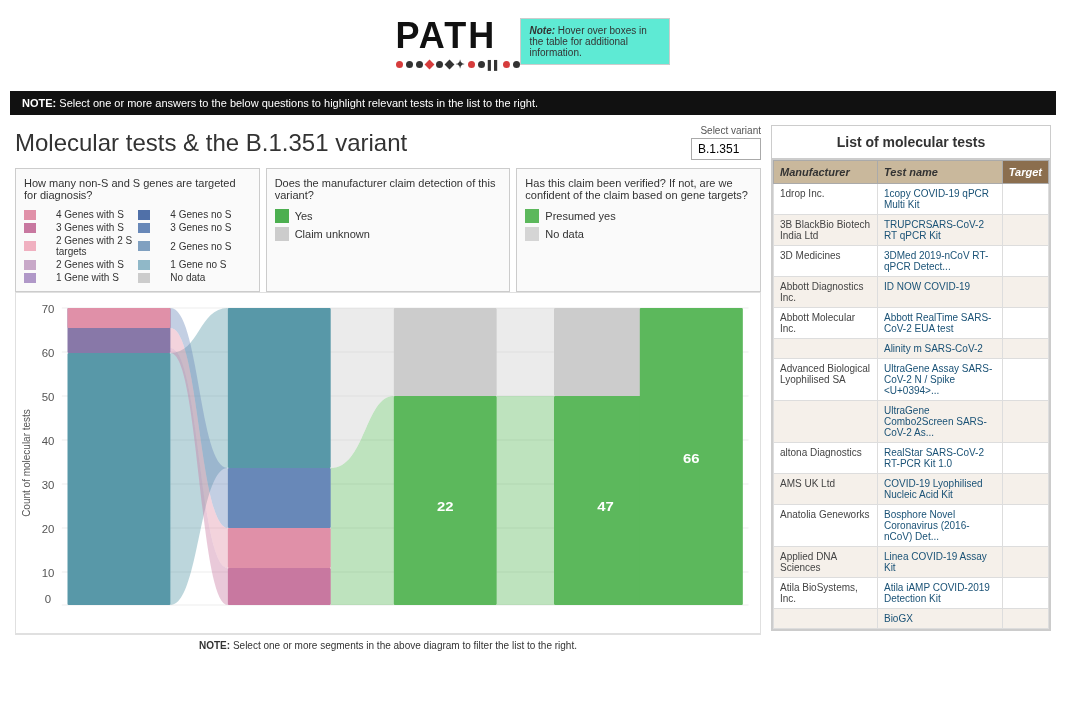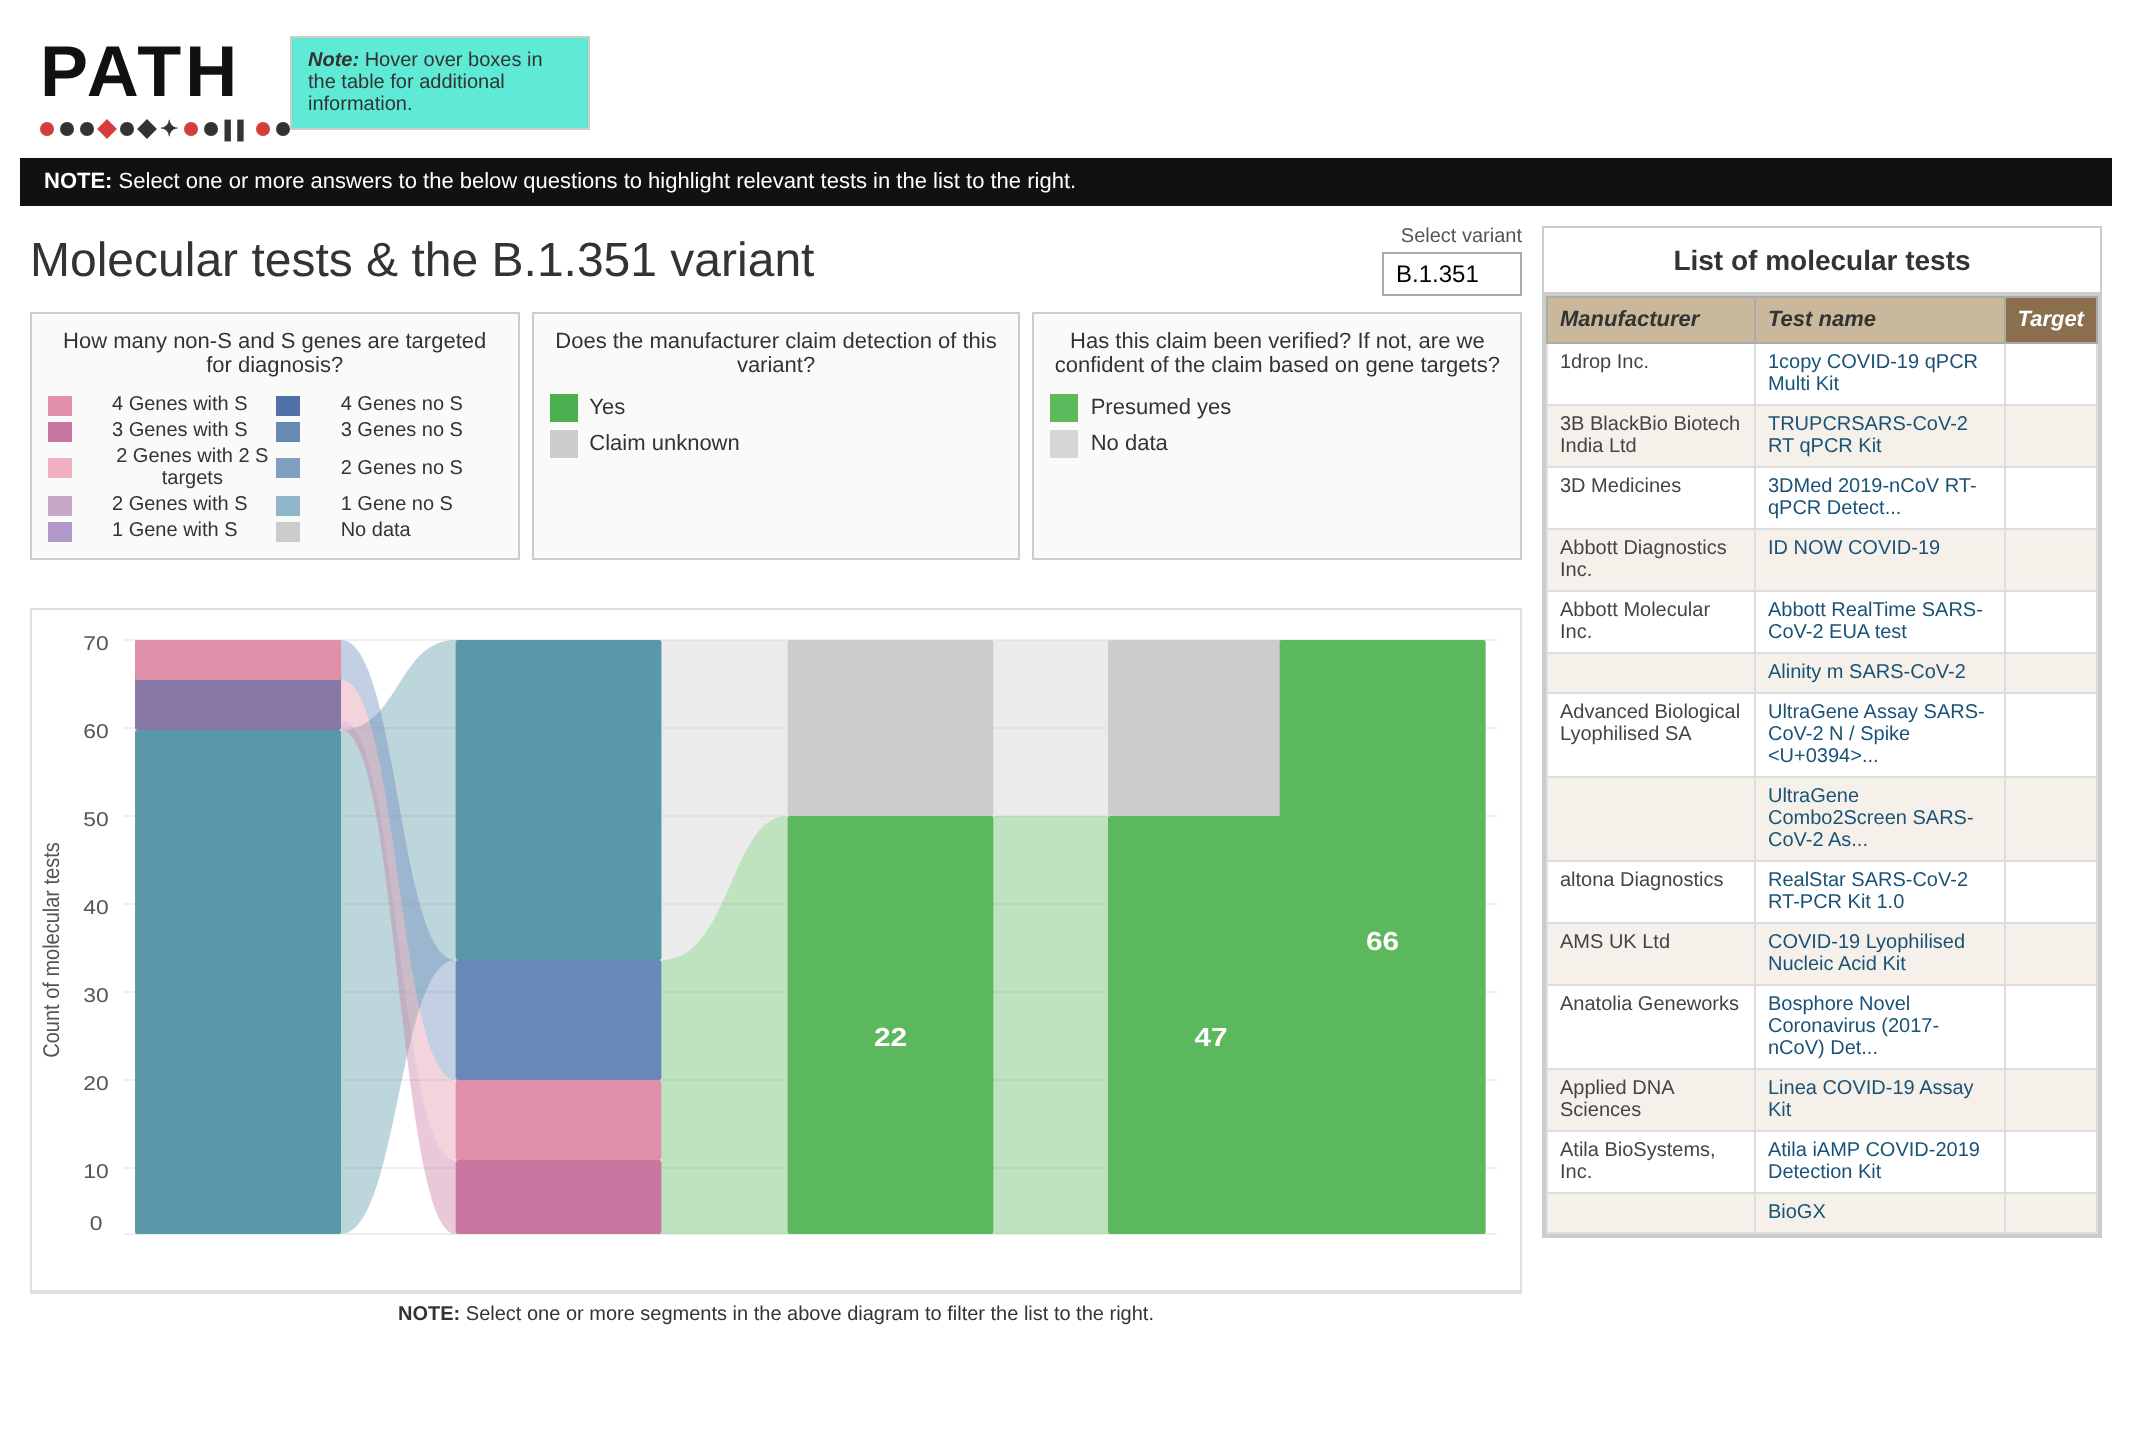--- a/index.html
+++ b/index.html
@@ -1,21 +1,21 @@
 <!DOCTYPE html>
 <html><head>
   <meta charset="utf-8">
   <style>
     * { box-sizing: border-box; margin: 0; padding: 0; }
     body { font-family: Arial, sans-serif; font-size: 12px; background: #f5f5f5; color: #333; }
     
     .page-wrapper { width: 1066px; min-height: 719px; background: #fff; position: relative; padding: 10px; }
     
     
-    .header { display: flex; justify-content: flex-start; align-items: flex-start; padding: 8px 10px 8px 10px; }
+    .header { display: flex; justify-content: center; align-items: flex-start; padding: 8px 10px 20px 10px; }
     .logo-area { display: flex; flex-direction: column; }
     .logo-text { font-size: 36px; font-weight: 900; letter-spacing: 2px; color: #111; line-height: 1; }
     .logo-dots { display: flex; gap: 3px; margin-top: 4px; align-items: center; }
     .dot { width: 7px; height: 7px; border-radius: 50%; }
     .dot-red { background: #d63c3c; }
     .dot-dark { background: #333; }
     .diamond { width: 7px; height: 7px; background: #333; transform: rotate(45deg); }
     .diamond-red { width: 7px; height: 7px; background: #d63c3c; transform: rotate(45deg); }
     .note-box { border: 1px solid #ccc; padding: 6px 8px; font-size: 10px; max-width: 150px; background: #5eead4; }
     .note-box strong { font-style: italic; }
@@ -30,21 +30,21 @@
     .right-panel { width: 280px; flex-shrink: 0; }
 
     
     .title-row { display: flex; justify-content: space-between; align-items: center; margin-bottom: 8px; }
     .page-title { font-size: 24px; font-weight: normal; color: #333; }
     .variant-selector { display: flex; flex-direction: column; align-items: flex-end; }
     .variant-label { font-size: 10px; color: #555; margin-bottom: 2px; }
     .variant-select { border: 1px solid #aaa; padding: 3px 20px 3px 6px; font-size: 12px; background: #fff; appearance: none; cursor: pointer; }
 
     
-    .questions-row { display: flex; gap: 6px; margin-bottom: 24px; text-align: center; }
+    .questions-row { display: flex; gap: 6px; margin-bottom: 0; }
     .question-box { flex: 1; border: 1px solid #ccc; padding: 8px; background: #fafafa; }
     .question-text { font-size: 11px; margin-bottom: 8px; color: #333; }
     .legend-grid { display: grid; grid-template-columns: 1fr 1fr; gap: 2px; }
     .legend-item { display: flex; align-items: center; gap: 20px; font-size: 10px; }
     .legend-swatch { width: 12px; height: 10px; flex-shrink: 0; }
     .answer-item { display: flex; align-items: center; gap: 6px; font-size: 11px; margin-bottom: 4px; }
     .answer-swatch { width: 14px; height: 14px; flex-shrink: 0; }
     .swatch-green { background: #4caf50; }
     .swatch-lightgray { background: #ccc; }
     .swatch-green2 { background: #5cb85c; }
@@ -318,21 +318,21 @@
                   <td class="testname-cell">RealStar SARS-CoV-2 RT-PCR Kit 1.0</td>
                   <td></td>
                 </tr>
                 <tr>
                   <td class="manufacturer-cell">AMS UK Ltd</td>
                   <td class="testname-cell">COVID-19 Lyophilised Nucleic Acid Kit</td>
                   <td></td>
                 </tr>
                 <tr>
                   <td class="manufacturer-cell">Anatolia Geneworks</td>
-                  <td class="testname-cell">Bosphore Novel Coronavirus (2017-nCoV) Det...</td>
+                  <td class="testname-cell">Bosphore Novel Coronavirus (2016-nCoV) Det...</td>
                   <td></td>
                 </tr>
                 <tr>
                   <td class="manufacturer-cell">Applied DNA Sciences</td>
                   <td class="testname-cell">Linea COVID-19 Assay Kit</td>
                   <td></td>
                 </tr>
                 <tr>
                   <td class="manufacturer-cell">Atila BioSystems, Inc.</td>
                   <td class="testname-cell">Atila iAMP COVID-2019 Detection Kit</td>

